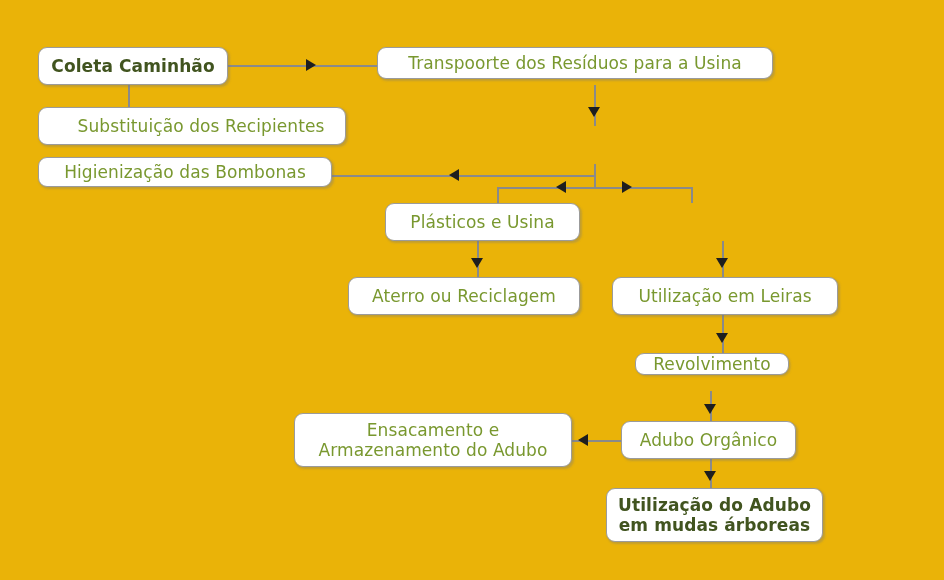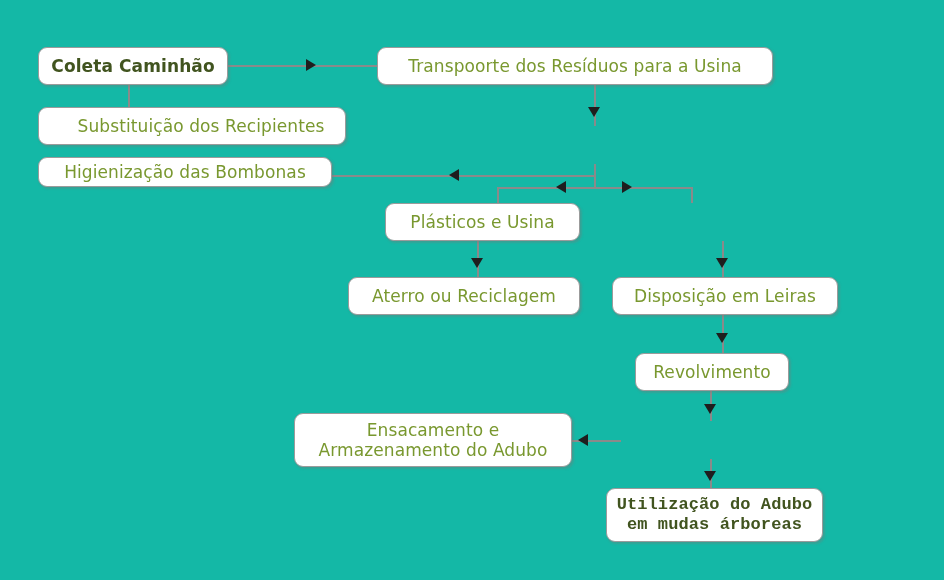--- a/index.html
+++ b/index.html
@@ -4,21 +4,21 @@
 <style>
   html, body {
     margin: 0;
     padding: 0;
     background: #ffffff;
   }
   #canvas {
     position: relative;
     width: 944px;
     height: 580px;
-    background: #14b8a6;
+    background: #eab308;
     font-family: "DejaVu Sans", sans-serif;
     overflow: hidden;
   }
   .node {
     position: absolute;
     box-sizing: border-box;
     background: #ffffff;
     border: 1.6px solid #9b9b9b;
     border-radius: 9px;
     box-shadow: 1.5px 1.5px 2px rgba(120,120,120,0.35);
@@ -120,46 +120,49 @@
   </div>
 
   <div class="node tone-light" style="left:38px; top:107px; width:308px; height:38px;">
     <span class="label" style="font-size:17px;margin-left:18px;">Substituição dos Recipientes</span>
   </div>
 
   <div class="node tone-light" style="left:38px; top:157px; width:294px; height:30px;">
     <span class="label" style="font-size:17px;">Higienização das Bombonas</span>
   </div>
 
-  <div class="node tone-light" style="left:377px; top:47px; width:396px; height:38px;">
+  <div class="node tone-light" style="left:377px; top:47px; width:396px; height:32px;">
     <span class="label" style="font-size:17px;">Transpoorte dos Resíduos para a Usina</span>
   </div>
 
 
   <div class="node tone-light" style="left:385px; top:203px; width:195px; height:38px;">
     <span class="label" style="font-size:17px;">Plásticos e Usina</span>
   </div>
 
 
   <div class="node tone-light" style="left:348px; top:277px; width:232px; height:38px;">
     <span class="label" style="font-size:17px;">Aterro ou Reciclagem</span>
   </div>
 
   <div class="node tone-light" style="left:612px; top:277px; width:226px; height:38px;">
-    <span class="label" style="font-size:17px;">Disposição em Leiras</span>
+    <span class="label" style="font-size:17px;">Utilização em Leiras</span>
   </div>
 
-  <div class="node tone-light" style="left:635px; top:353px; width:154px; height:38px;">
+  <div class="node tone-light" style="left:635px; top:353px; width:154px; height:22px;">
     <span class="label" style="font-size:17px;">Revolvimento</span>
   </div>
 
   <div class="node tone-light" style="left:294px; top:413px; width:278px; height:54px;">
     <span class="label" style="font-size:17px;">Ensacamento e
 Armazenamento do Adubo</span>
   </div>
 
+  <div class="node tone-light" style="left:621px; top:421px; width:175px; height:38px;">
+    <span class="label" style="font-size:17px;">Adubo Orgânico</span>
+  </div>
 
-  <div class="node tone-dark" style="left:606px; top:488px; width:217px; height:54px;font-family:Liberation Mono, monospace;">
+  <div class="node tone-dark" style="left:606px; top:488px; width:217px; height:54px;">
     <span class="label" style="font-size:17px;">Utilização do Adubo
 em mudas árboreas</span>
   </div>
 
 </div>
 
 </body></html>

